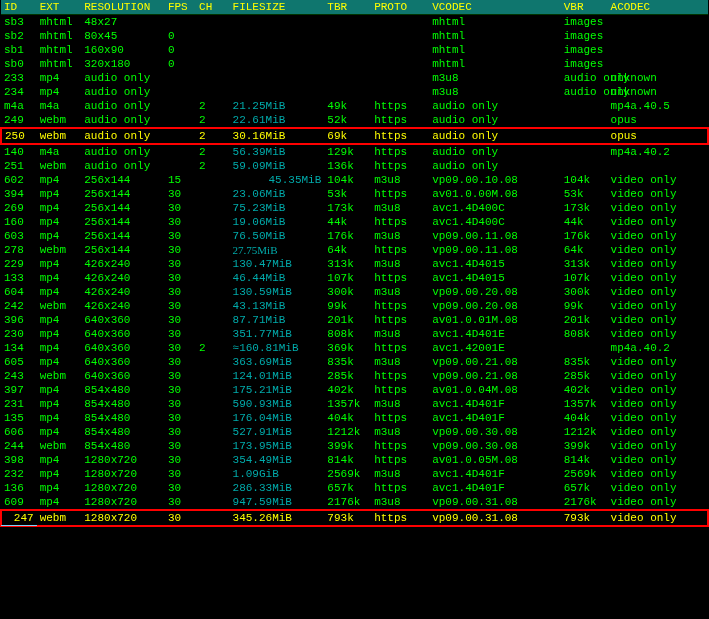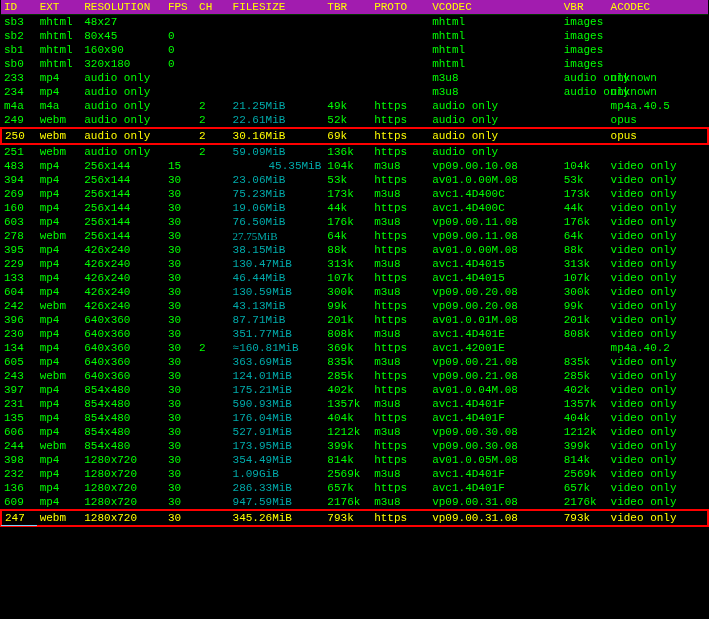--- a/index.html
+++ b/index.html
@@ -11,21 +11,21 @@
       width: 709px;
       min-height: 619px;
       overflow: auto;
     }
     table {
       width: 100%;
       border-collapse: collapse;
       table-layout: fixed;
     }
     thead tr {
-      background: #a21caf;
+      background: #0f766e;
     }
     th {
       color: #ffff00;
       font-weight: normal;
       text-align: left;
       padding: 1px 3px;
       white-space: nowrap;
       border-bottom: 1px solid #003300;
     }
     td {
@@ -198,36 +198,51 @@
         <td style="width: 8px; border-top: 2px solid red; border-bottom: 2px solid red; color: rgb(255, 255, 0);"></td>
         <td class="col-size" style="color: rgb(255, 255, 0); border-top: 2px solid red; border-bottom: 2px solid red;">30.16MiB</td>
         <td class="col-tbr" style="border-top: 2px solid red; border-bottom: 2px solid red; color: rgb(255, 255, 0);">69k</td>
         <td class="col-proto" style="border-top: 2px solid red; border-bottom: 2px solid red; color: rgb(255, 255, 0);">https</td>
         <td class="col-vcodec" style="color: rgb(255, 255, 0); border-top: 2px solid red; border-bottom: 2px solid red;">audio only</td>
         <td style="width: 8px; border-top: 2px solid red; border-bottom: 2px solid red; color: rgb(255, 255, 0);"></td>
         <td class="col-vbr" style="color: rgb(255, 255, 0); border-top: 2px solid red; border-bottom: 2px solid red;"></td>
         <td class="col-acodec" style="border-right: 2px solid red; border-top: 2px solid red; border-bottom: 2px solid red; color: rgb(255, 255, 0);">opus</td>
       </tr>
       <tr>
+        <td class="col-id">140</td>
+        <td class="col-ext">m4a</td>
+        <td class="col-res">audio only</td>
+        <td class="col-fps"></td>
+        <td class="col-ch">2</td>
+        <td style="width: 8px;"></td>
+        <td class="col-size" style="color: rgb(0, 170, 170);">56.39MiB</td>
+        <td class="col-tbr">129k</td>
+        <td class="col-proto">https</td>
+        <td class="col-vcodec" style="color: rgb(0, 255, 0);">audio only</td>
+        <td style="width: 8px;"></td>
+        <td class="col-vbr" style="color: rgb(0, 255, 0);"></td>
+        <td class="col-acodec">mp4a.40.2</td>
+      </tr>
+      <tr>
         <td class="col-id">251</td>
         <td class="col-ext">webm</td>
         <td class="col-res">audio only</td>
         <td class="col-fps"></td>
         <td class="col-ch">2</td>
         <td style="width: 8px;"></td>
         <td class="col-size" style="color: rgb(0, 170, 170);">59.09MiB</td>
         <td class="col-tbr">136k</td>
         <td class="col-proto">https</td>
         <td class="col-vcodec" style="color: rgb(0, 255, 0);">audio only</td>
         <td style="width: 8px;"></td>
         <td class="col-vbr" style="color: rgb(0, 255, 0);"></td>
         <td class="col-acodec"></td>
       </tr>
       <tr>
-        <td class="col-id">483</td>
+        <td class="col-id">602</td>
         <td class="col-ext">mp4</td>
         <td class="col-res">256x144</td>
         <td class="col-fps">15</td>
         <td class="col-ch"></td>
         <td style="width: 8px;"></td>
         <td class="col-size" style="color: rgb(0, 170, 170); text-align: right;">45.35MiB</td>
         <td class="col-tbr">104k</td>
         <td class="col-proto">m3u8</td>
         <td class="col-vcodec" style="color: rgb(0, 255, 0);">vp09.00.10.08</td>
         <td style="width: 8px;"></td>
@@ -303,35 +318,20 @@
         <td style="width: 8px;"></td>
         <td class="col-size" style="color: rgb(0, 170, 170); font-family: Liberation Serif, serif;">27.75MiB</td>
         <td class="col-tbr">64k</td>
         <td class="col-proto">https</td>
         <td class="col-vcodec" style="color: rgb(0, 255, 0);">vp09.00.11.08</td>
         <td style="width: 8px;"></td>
         <td class="col-vbr" style="color: rgb(0, 255, 0);">64k</td>
         <td class="col-acodec" style="color: rgb(0, 255, 0);">video only</td>
       </tr>
       <tr>
-        <td class="col-id">395</td>
-        <td class="col-ext">mp4</td>
-        <td class="col-res">426x240</td>
-        <td class="col-fps">30</td>
-        <td class="col-ch"></td>
-        <td style="width: 8px;"></td>
-        <td class="col-size" style="color: rgb(0, 170, 170);">38.15MiB</td>
-        <td class="col-tbr">88k</td>
-        <td class="col-proto">https</td>
-        <td class="col-vcodec" style="color: rgb(0, 255, 0);">av01.0.00M.08</td>
-        <td style="width: 8px;"></td>
-        <td class="col-vbr" style="color: rgb(0, 255, 0);">88k</td>
-        <td class="col-acodec" style="color: rgb(0, 255, 0);">video only</td>
-      </tr>
-      <tr>
         <td class="col-id">229</td>
         <td class="col-ext">mp4</td>
         <td class="col-res">426x240</td>
         <td class="col-fps">30</td>
         <td class="col-ch"></td>
         <td style="width: 8px;"></td>
         <td class="col-size" style="color: rgb(0, 170, 170);">130.47MiB</td>
         <td class="col-tbr">313k</td>
         <td class="col-proto">m3u8</td>
         <td class="col-vcodec" style="color: rgb(0, 255, 0);">avc1.4D4015</td>
@@ -588,21 +588,21 @@
         <td style="width: 8px;"></td>
         <td class="col-size" style="color: rgb(0, 170, 170);">947.59MiB</td>
         <td class="col-tbr">2176k</td>
         <td class="col-proto">m3u8</td>
         <td class="col-vcodec" style="color: rgb(0, 255, 0);">vp09.00.31.08</td>
         <td style="width: 8px;"></td>
         <td class="col-vbr" style="color: rgb(0, 255, 0);">2176k</td>
         <td class="col-acodec" style="color: rgb(0, 255, 0);">video only</td>
       </tr>
       <tr style="outline: red solid 1px;">
-        <td class="col-id" style="color: rgb(255, 255, 0); border-left: 2px solid red; border-top: 2px solid red; border-bottom: 2px solid #7dd3fc;">247</td>
+        <td class="col-id" style="color: rgb(255, 255, 0); border-left: 2px solid red; border-top: 2px solid red; border-bottom: 2px solid #7dd3fc; text-align: right;">247</td>
         <td class="col-ext" style="border-top: 2px solid red; border-bottom: 2px solid red; color: rgb(255, 255, 0);">webm</td>
         <td class="col-res" style="border-top: 2px solid red; border-bottom: 2px solid red; color: rgb(255, 255, 0);">1280x720</td>
         <td class="col-fps" style="border-top: 2px solid red; border-bottom: 2px solid red; color: rgb(255, 255, 0);">30</td>
         <td class="col-ch" style="border-top: 2px solid red; border-bottom: 2px solid red; color: rgb(255, 255, 0);"></td>
         <td style="width: 8px; border-top: 2px solid red; border-bottom: 2px solid red; color: rgb(255, 255, 0);"></td>
         <td class="col-size" style="color: rgb(255, 255, 0); border-top: 2px solid red; border-bottom: 2px solid red;">345.26MiB</td>
         <td class="col-tbr" style="border-top: 2px solid red; border-bottom: 2px solid red; color: rgb(255, 255, 0);">793k</td>
         <td class="col-proto" style="border-top: 2px solid red; border-bottom: 2px solid red; color: rgb(255, 255, 0);">https</td>
         <td class="col-vcodec" style="color: rgb(255, 255, 0); border-top: 2px solid red; border-bottom: 2px solid red;">vp09.00.31.08</td>
         <td style="width: 8px; border-top: 2px solid red; border-bottom: 2px solid red; color: rgb(255, 255, 0);"></td>

